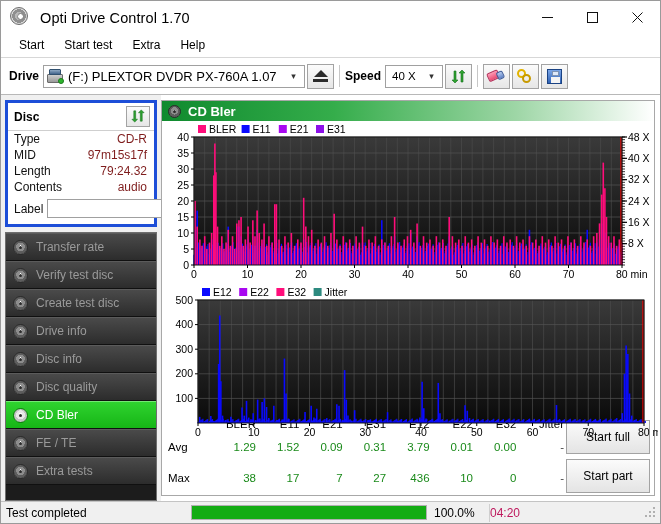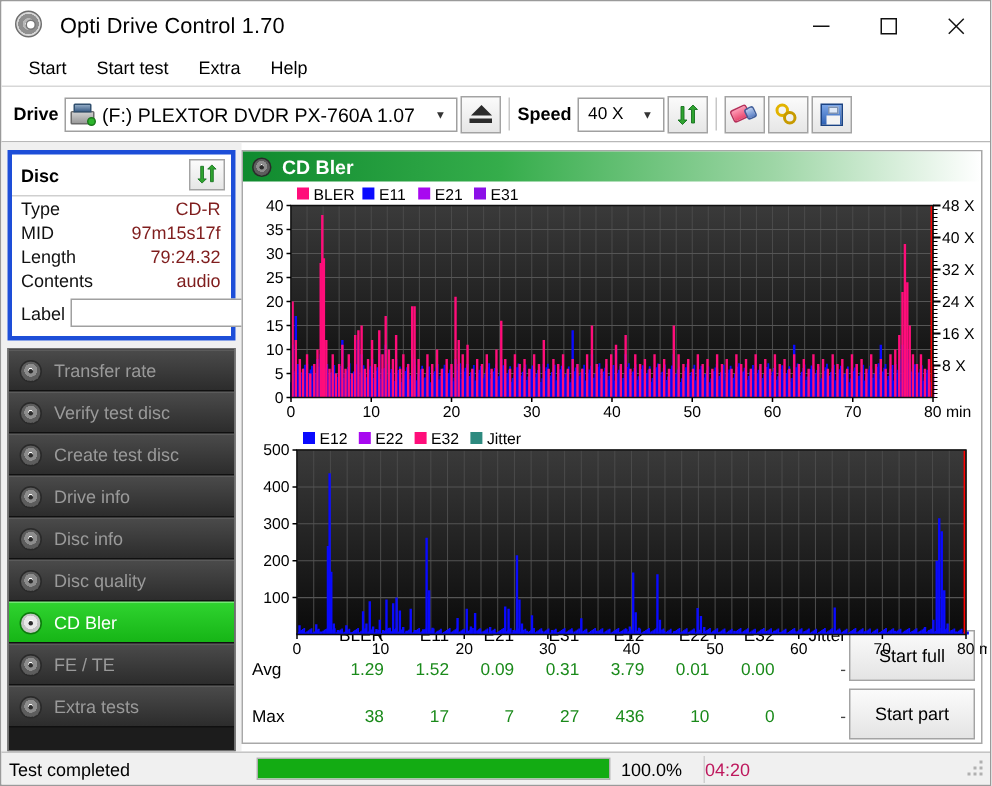--- a/index.html
+++ b/index.html
@@ -229,21 +229,21 @@
     display: flex; align-items: center; justify-content: center;
     font-size: 12px; color: #000;
   }
   
   .statusbar {
     height: 22px; min-height: 22px;
     display: flex; align-items: center;
     border-top: 1px solid #c4c4c4; background: #f0f0f0;
     font-size: 12px;
   }
-  .statusbar .sText { padding-left: 5px; width: 170px; color: #000; }
+  .statusbar .sText { padding-left: 5px; width: 190px; color: #000; }
   .progoutline {
     width: 236px; height: 15px; border: 1px solid #b0b0b0; background: #fff;
     position: relative; overflow: hidden;
   }
   .progfill { position: absolute; left: 0; top: 0; bottom: 0; background: #13ac13; }
   .pctText { width: 62px; padding-left: 7px; color: #000; }
   .vsep { width: 1px; height: 18px; background: #cfcfcf; }
   .timeText { flex: 1; padding-right: 14px; color: #be185d; }
   .grip { width: 12px; height: 12px; margin-right: 3px; position: relative; }
   .grip i { position: absolute; width: 2px; height: 2px; background: #b0b0b0; }

